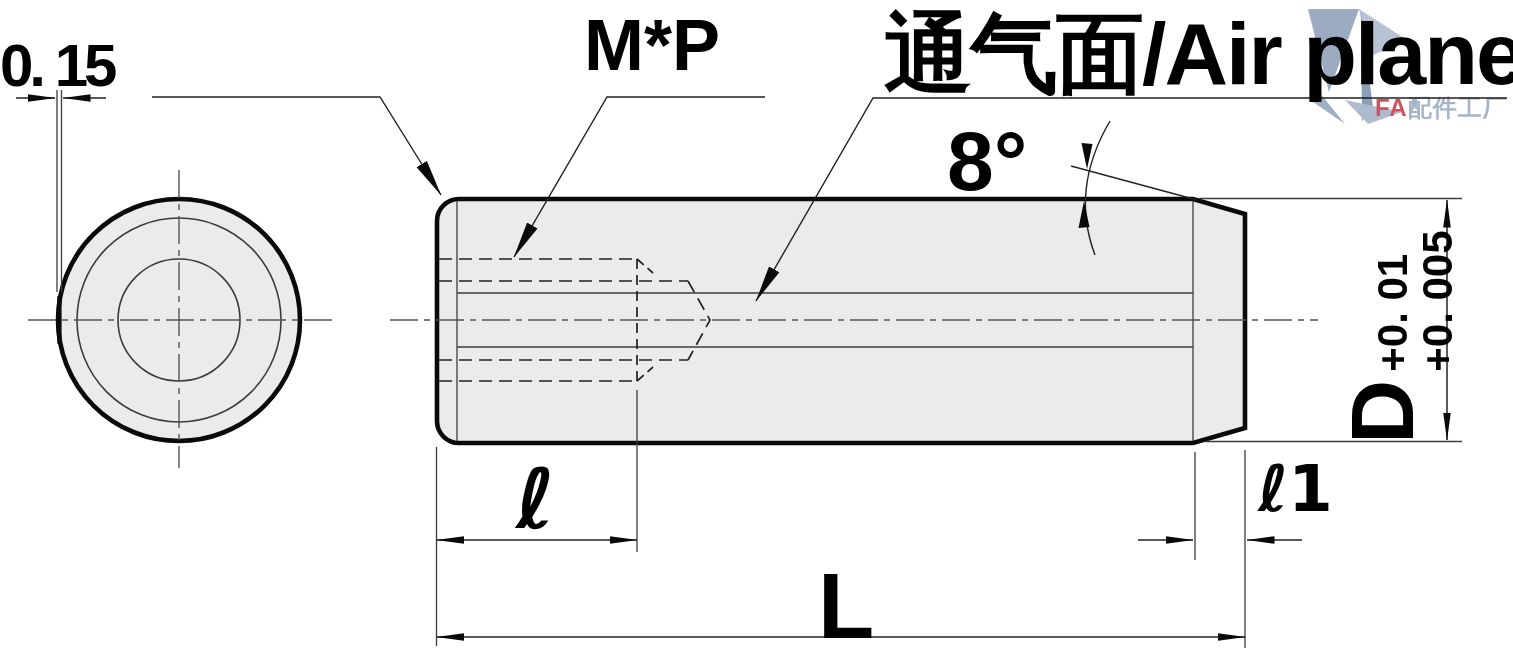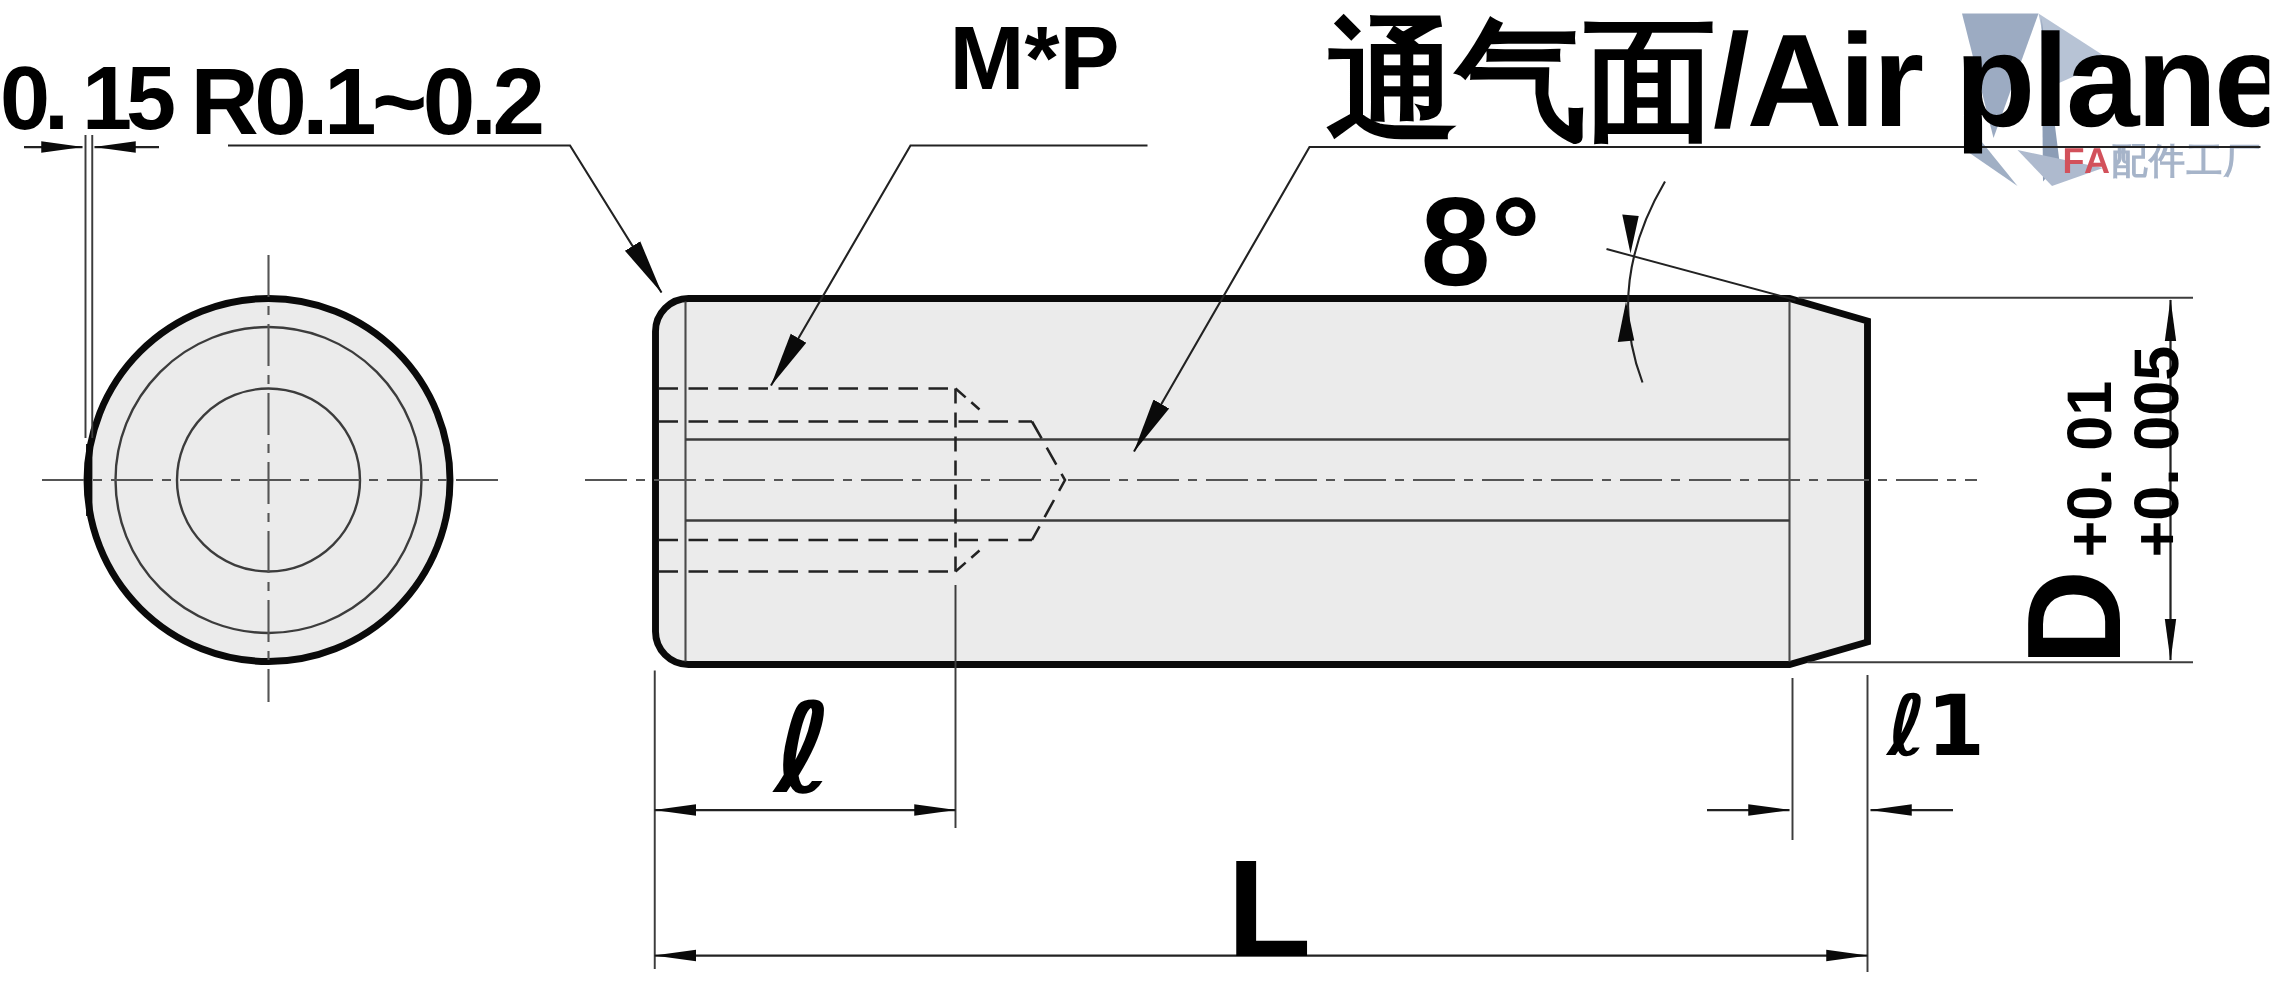--- a/index.html
+++ b/index.html
@@ -2,26 +2,26 @@
 <html><head>
 <meta charset="utf-8">
 <style>
   html,body{margin:0;padding:0;background:#fff;}
   .canvas{position:relative;width:1513px;height:655px;background:#fff;overflow:hidden;
           font-family:"Liberation Sans",sans-serif;}
   .canvas svg{position:absolute;left:0;top:0;}
   .lbl{position:absolute;line-height:1;font-weight:700;color:#000;white-space:nowrap;text-align:center;}
   .lbl-flat   {left:0px;   top:36px;  font-size:60px; letter-spacing:-4px;}
   .lbl-radius {left:127px; top:37px;  font-size:63px; letter-spacing:-3px;}
-  .lbl-mp     {left:633px; top:9px;   font-size:60px;}
+  .lbl-mp     {left:584px; top:9px;   font-size:72px;}
   .lbl-air    {left:884px; top:10px;  font-size:88px; letter-spacing:-2px;}
   .lbl-deg    {left:947px; top:119px; font-size:84px;}
   .lbl-ell    {left:516px; top:458px; font-size:83px; font-family:"DejaVu Sans",sans-serif;}
   .lbl-L      {left:818px; top:560px; font-size:92px;}
-  .lbl-ell1   {left:1258px;top:457px; font-size:56px; font-family:"DejaVu Sans",sans-serif;}
+  .lbl-ell1   {left:1258px;top:457px; font-size:64px; font-family:"DejaVu Sans",sans-serif;}
   .d-dim{position:absolute;left:1338px;top:444px;transform-origin:0 0;transform:rotate(-90deg);
          display:flex;align-items:baseline;gap:8px;font-weight:700;color:#000;white-space:nowrap;}
   .d-dim .d-letter{font-size:89px;line-height:1;}
   .d-dim .d-tols{display:inline-block;font-size:42px;line-height:1.08;transform:translateY(-6px);}
   .d-dim .d-tols span{display:block;}
   .logo{position:absolute;left:1295px;top:0;width:218px;height:150px;opacity:.88;}
   .logo .mark{position:absolute;left:0;top:0;}
   .logo .brand{position:absolute;left:95px;top:40px;font-size:56px;font-weight:700;line-height:1;letter-spacing:6px;}
   .logo .sub{position:absolute;left:80px;top:96px;font-size:24px;font-weight:700;line-height:1;letter-spacing:1px;}
 </style>
@@ -119,21 +119,20 @@
     </g>
 
     <g>
       <line x1="1199" y1="198.5" x2="1462" y2="198.5" stroke="#3c3c3c" stroke-width="1.3"></line>
       <line x1="1205" y1="441.5" x2="1462" y2="441.5" stroke="#3c3c3c" stroke-width="1.3"></line>
       <line x1="1447" y1="200" x2="1447" y2="440" stroke="#222" stroke-width="1.5" marker-start="url(#arr)" marker-end="url(#arr)"></line>
     </g>
   </svg>
 
   <div class="lbl lbl-flat">0. 15</div>
-  <div class="lbl lbl-radius">R0.1~0.2</div>
   <div class="lbl lbl-mp">M*P</div>
   <div class="lbl lbl-air">通气面/Air plane</div>
   <div class="lbl lbl-deg">8°</div>
   <div class="lbl lbl-ell">ℓ</div>
   <div class="lbl lbl-L">L</div>
   <div class="lbl lbl-ell1">ℓ1</div>
 
   <div class="d-dim">
     <span class="d-letter">D</span>
     <span class="d-tols">

